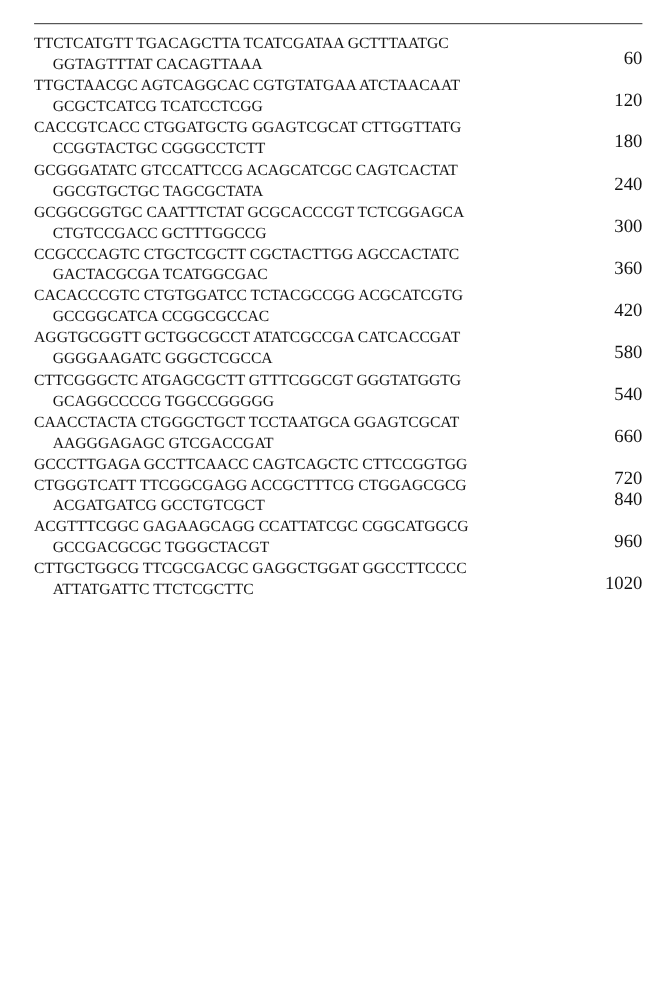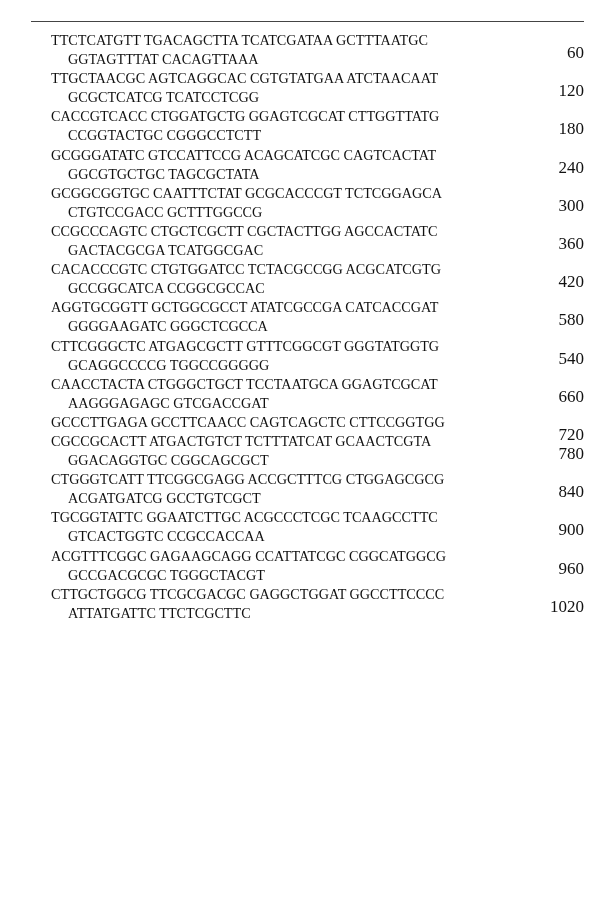--- a/index.html
+++ b/index.html
@@ -24,21 +24,20 @@
     border-top: 1px solid #444444;
   }
   .seq-block {
     position: absolute;
     left: 31px;
     top: 31px;
     width: 553px;
   }
   .entry {
     position: relative;
-    margin-left: 20px;
   }
   .line {
     height: 19.1px;
     line-height: 19.1px;
     font-size: 14.2px;
     white-space: pre;
     position: relative;
   }
   .line.cont {
     padding-left: 17px;
@@ -107,33 +106,23 @@
   <div class="entry">
     <div class="line">CAACCTACTA CTGGGCTGCT TCCTAATGCA GGAGTCGCAT</div>
     <span class="pos">660</span>
     <div class="line cont">AAGGGAGAGC GTCGACCGAT</div>
   </div>
   <div class="entry">
     <div class="line">GCCCTTGAGA GCCTTCAACC CAGTCAGCTC CTTCCGGTGG</div>
     <span class="pos">720</span>
   </div>
   <div class="entry">
-    <div class="line">CGCCGCACTT ATGACTGTCT TCTTTATCAT GCAACTCGTA</div>
-    <span class="pos">780</span>
-    <div class="line cont">GGACAGGTGC CGGCAGCGCT</div>
-  </div>
-  <div class="entry">
     <div class="line">CTGGGTCATT TTCGGCGAGG ACCGCTTTCG CTGGAGCGCG</div>
     <span class="pos">840</span>
     <div class="line cont">ACGATGATCG GCCTGTCGCT</div>
-  </div>
-  <div class="entry">
-    <div class="line">TGCGGTATTC GGAATCTTGC ACGCCCTCGC TCAAGCCTTC</div>
-    <span class="pos">900</span>
-    <div class="line cont">GTCACTGGTC CCGCCACCAA</div>
   </div>
   <div class="entry">
     <div class="line">ACGTTTCGGC GAGAAGCAGG CCATTATCGC CGGCATGGCG</div>
     <span class="pos">960</span>
     <div class="line cont">GCCGACGCGC TGGGCTACGT</div>
   </div>
   <div class="entry">
     <div class="line">CTTGCTGGCG TTCGCGACGC GAGGCTGGAT GGCCTTCCCC</div>
     <span class="pos">1020</span>
     <div class="line cont">ATTATGATTC TTCTCGCTTC</div>

